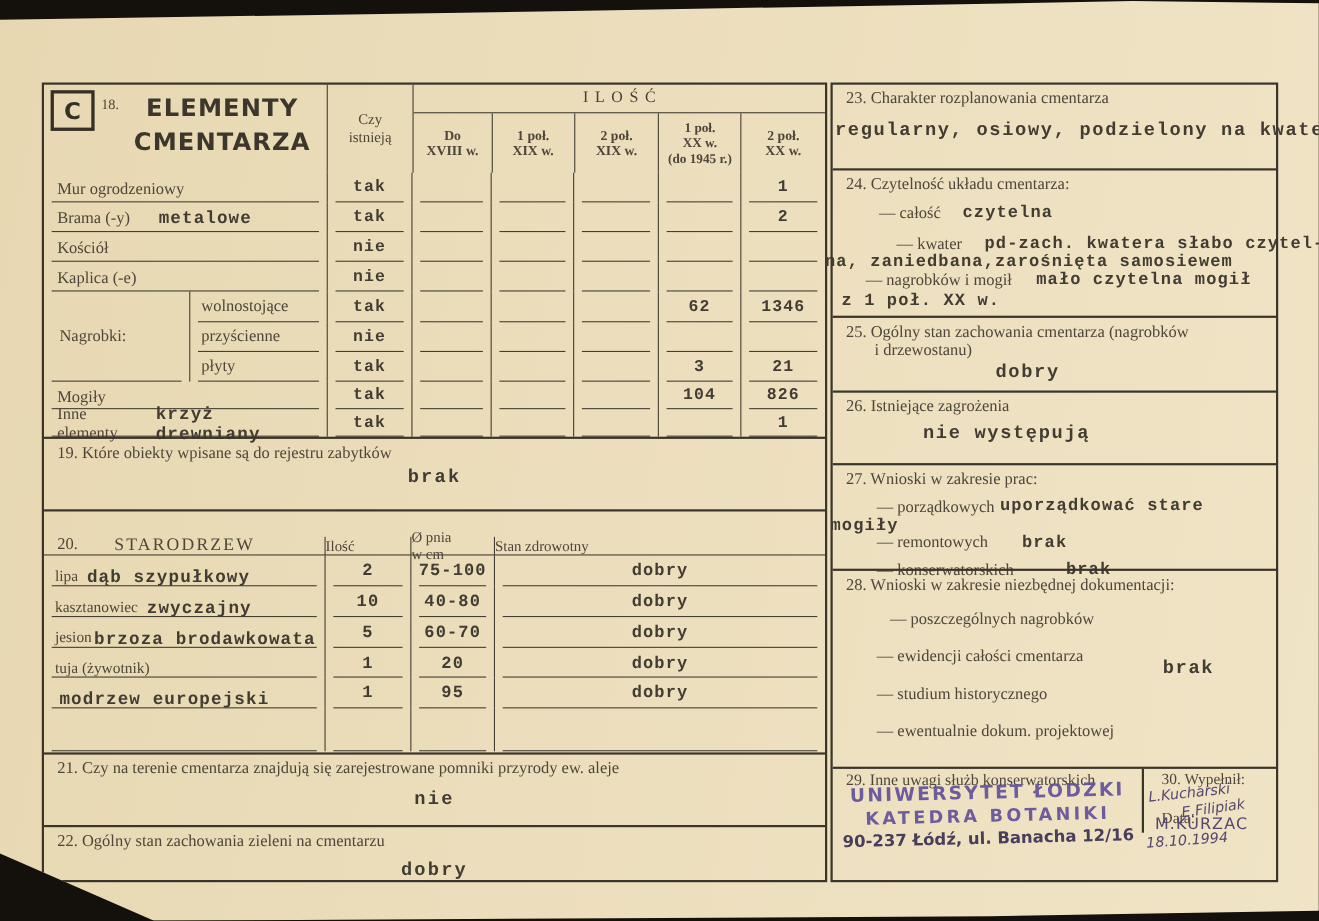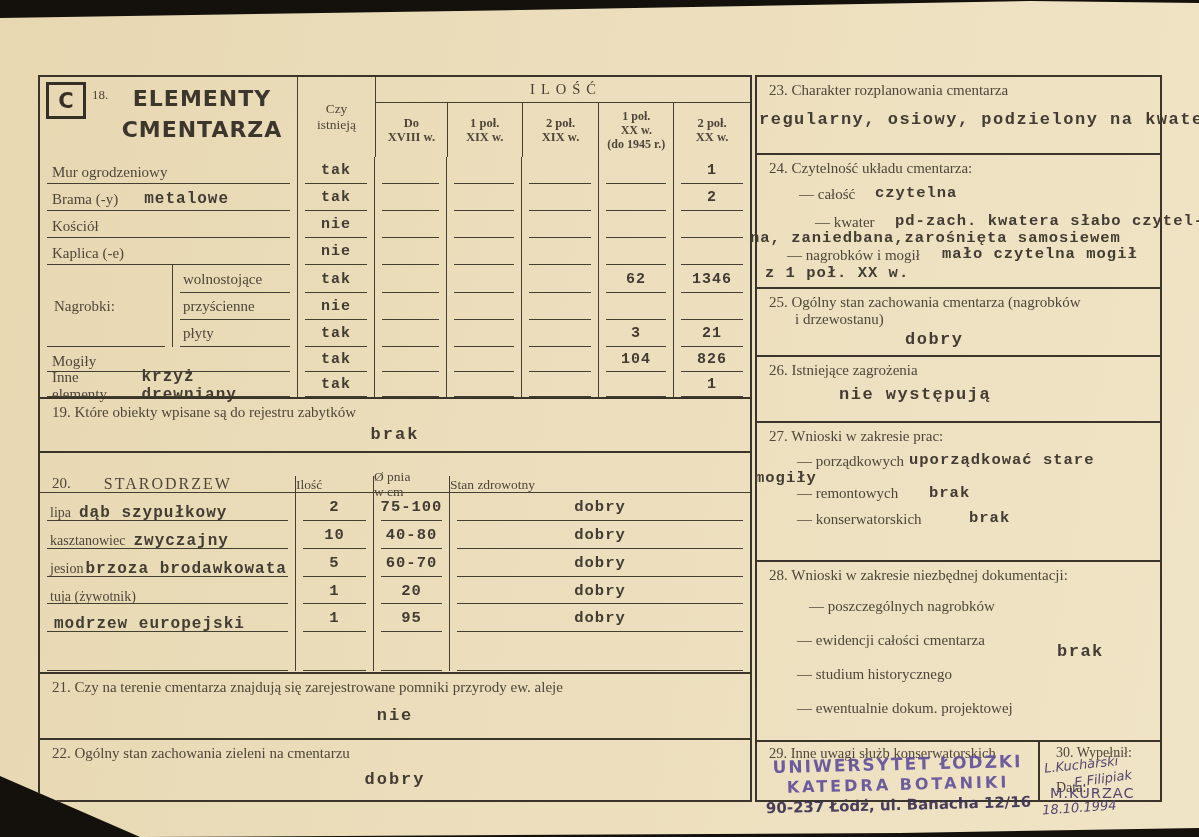--- a/index.html
+++ b/index.html
@@ -233,21 +233,21 @@
           <span class="typed" style="margin-left:6px">krzyż drewniany</span>
         </div>
       <div class="cell cz u typed">tak</div>
       <div class="cell v v1 u typed"></div>
       <div class="cell v u typed"></div>
       <div class="cell v u typed"></div>
       <div class="cell v u typed"></div>
       <div class="cell v u typed">1</div>
     </div>
 
-    <div class="qsec" style="height:54px">
+    <div class="qsec" style="height:66px">
       <div class="qline"><span>19.</span> <span>Które obiekty wpisane są do rejestru zabytków</span></div>
       <div class="answer typed" style="top:26px">brak</div>
     </div>
 
     <div class="star-table">
       <div class="cell st-h lab">
         <span>20.</span>
         <span class="title">STARODRZEW</span>
       </div>
       <div class="cell st-h">
@@ -339,21 +339,21 @@
       <div class="q"><span>25.</span> <span>Ogólny stan zachowania cmentarza (nagrobków</span></div>
       <div class="abs printed" style="left:38px;top:22px">i drzewostanu)</div>
       <div class="abs typed t17" style="left:148px;top:41px">dobry</div>
     </div>
 
     <div class="rsec" style="height:66px">
       <div class="q"><span>26.</span> <span>Istniejące zagrożenia</span></div>
       <div class="abs typed t17" style="left:82px;top:28px">nie występują</div>
     </div>
 
-    <div class="rsec" style="height:139px">
+    <div class="rsec" style="height:96px">
       <div class="q"><span>27.</span> <span>Wnioski w zakresie prac:</span></div>
       <div class="abs printed" style="left:40px;top:30px">— porządkowych</div>
       <div class="abs typed t15" style="left:152px;top:28px">uporządkować stare</div>
       <div class="abs typed t15" style="left:-2px;top:46px">mogiły</div>
       <div class="abs printed" style="left:40px;top:62px">— remontowych</div>
       <div class="abs typed t15" style="left:172px;top:61px">brak</div>
       <div class="abs printed" style="left:40px;top:88px">— konserwatorskich</div>
       <div class="abs typed t15" style="left:212px;top:86px">brak</div>
     </div>
 

